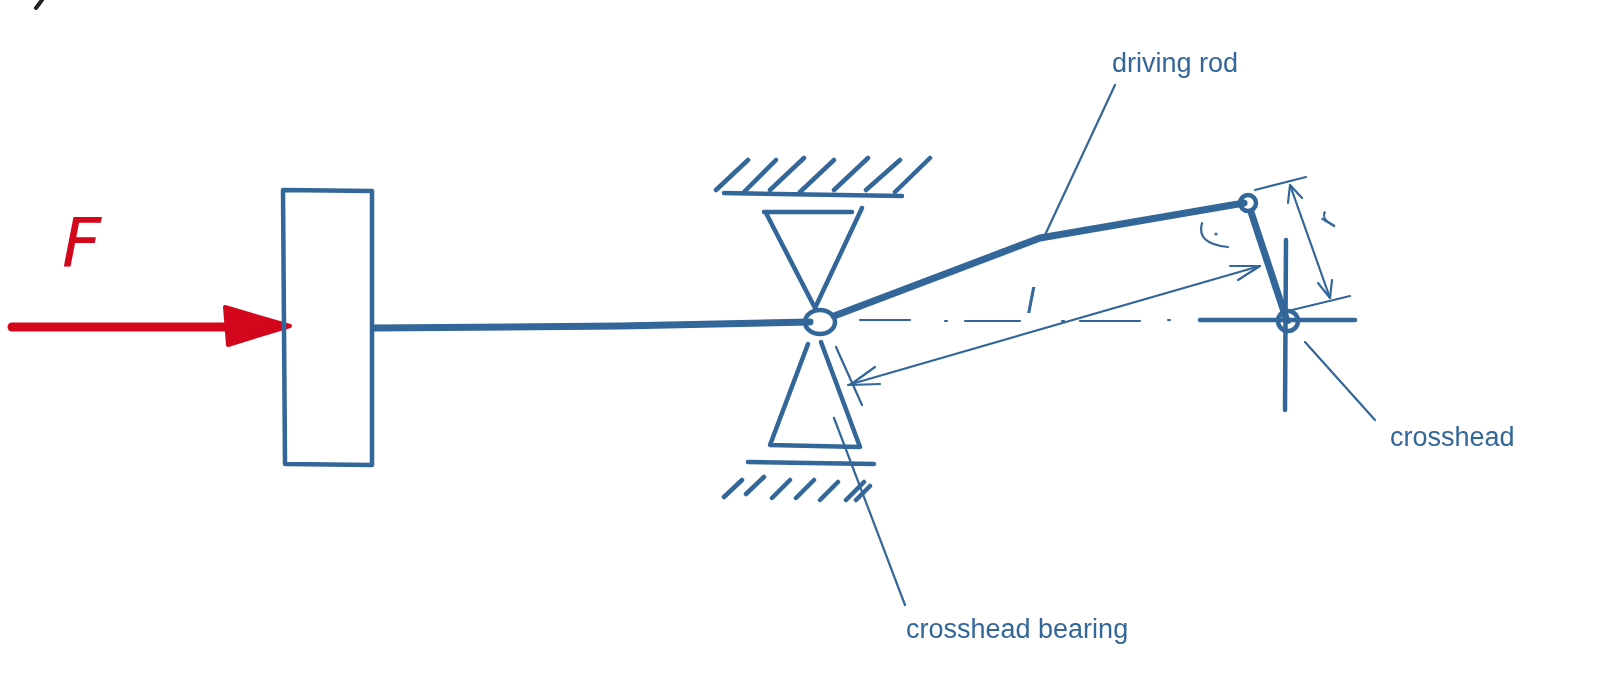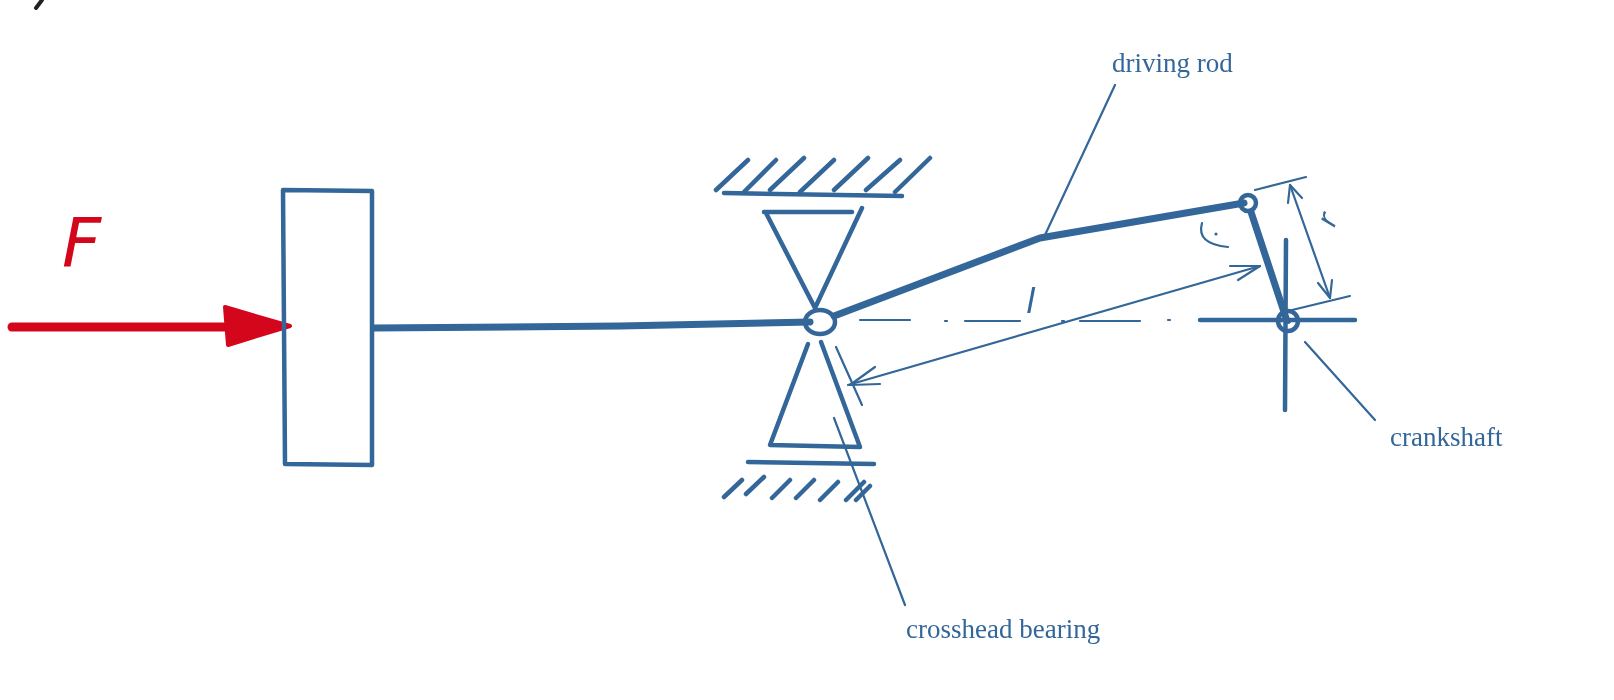--- a/index.html
+++ b/index.html
@@ -5,21 +5,21 @@
     html, body { margin: 0; padding: 0; background: #ffffff; }
     body { width: 1614px; height: 700px; position: relative; overflow: hidden; }
     #canvas { position: absolute; left: 0; top: 0; width: 1614px; height: 700px; }
     .stroke { stroke: #336699; fill: none; stroke-linecap: round; stroke-linejoin: round; }
     .thick { stroke-width: 7; }
     .med { stroke-width: 4.5; }
     .thin { stroke-width: 2.2; }
     .force { stroke: #d4061c; fill: none; stroke-linecap: round; stroke-width: 9; }
     .label {
       position: absolute;
-      font-family: Liberation Serif, serif;
+      font-family: Liberation Sans, sans-serif;
       font-size: 27px;
       color: #336699;
       white-space: nowrap;
       line-height: 1;
     }
     .hand-letter {
       position: absolute;
       font-family: "DejaVu Sans", sans-serif;
       font-style: italic;
       line-height: 1;
@@ -96,14 +96,14 @@
     <path class="stroke thin" d="M1318 283 L1330 298 L1332 280"></path>
   </g>
 </svg>
 
 <div class="hand-letter" style="left:62px; top:210px; font-size:68px; color:#d4061c;">F</div>
 
 <div class="hand-letter" style="left:1026px; top:284px; font-size:34px; color:#336699;">l</div>
 <div class="hand-letter" style="left:1322px; top:206px; font-size:28px; color:#336699; transform:rotate(-70deg);">r</div>
 
 <div class="label" style="left:1112px; top:50px;">driving rod</div>
-<div class="label" style="left:1390px; top:424px;">crankshaft</div>
+<div class="label" style="left:1390px; top:424px;">crosshead</div>
 <div class="label" style="left:906px; top:616px;text-align:center;">crosshead bearing</div>
 
 </body></html>

